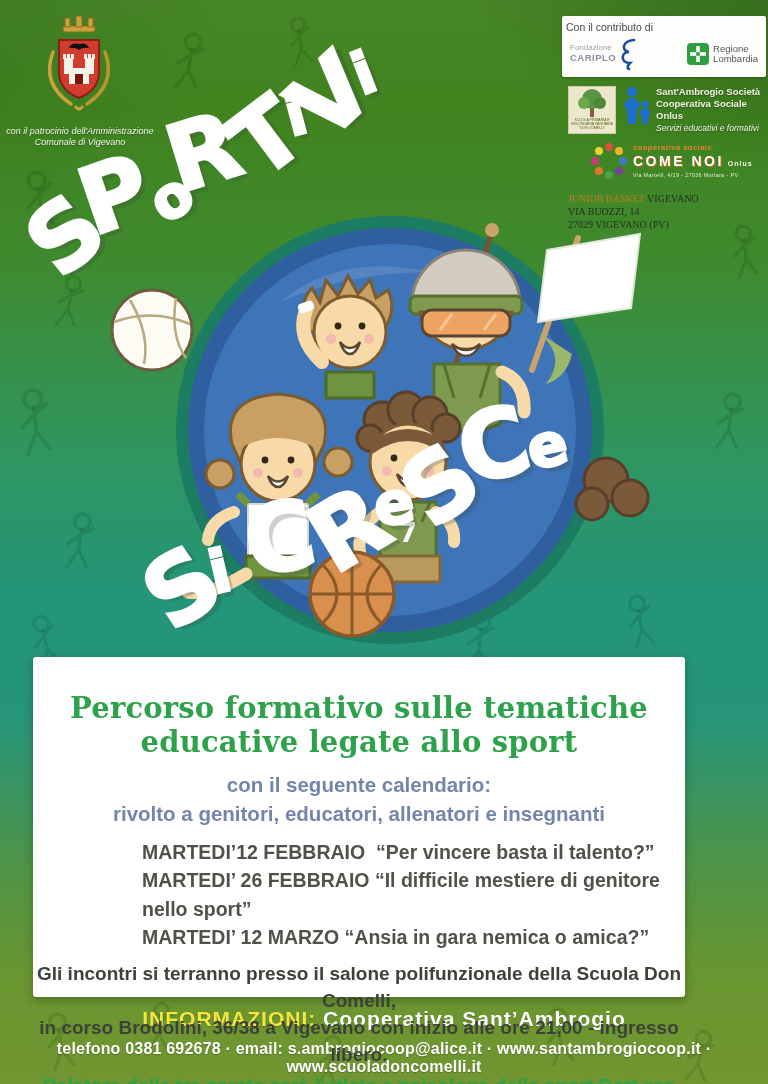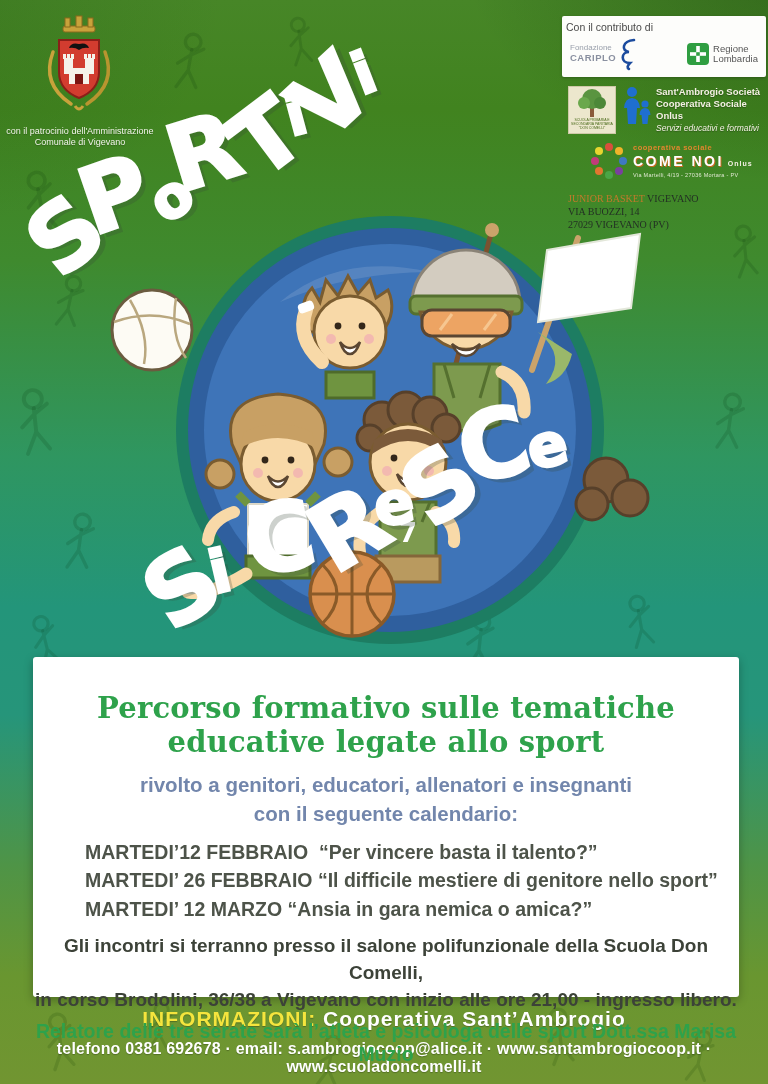--- a/index.html
+++ b/index.html
@@ -10,21 +10,21 @@
             #2f9660 42%, #23957a 56%, #26957a 66%,
             #4f9446 80%, #699630 90%, #719531 100%);}
   .shade{position:absolute;inset:0;pointer-events:none;
          background:radial-gradient(620px 420px at 108% -6%, rgba(10,45,5,.38), rgba(0,0,0,0) 60%),
                     radial-gradient(500px 380px at -10% 0%, rgba(20,70,10,.18), rgba(0,0,0,0) 60%);}
   .doodles{position:absolute;inset:0;pointer-events:none;}
 
   
   .coa{position:absolute;left:26px;top:14px;width:106px;text-align:center;}
   .patronage{position:absolute;left:2px;top:126px;width:156px;text-align:center;
-             color:#f2f5ea;font-size:9px;line-height:1.25;text-shadow:0 1px 1px rgba(0,0,0,.25);}
+             color:#f2f5ea;font-size:9px;line-height:1.25;text-shadow:0 1px 1px rgba(0,0,0,.25);font-style:italic;}
 
   
   .contrib{position:absolute;left:562px;top:16px;width:196px;background:#fdfdfb;
            border-radius:2px;padding:5px 4px 6px;box-shadow:0 1px 3px rgba(0,0,0,.25);}
   .contrib-title{font-size:10.5px;color:#4a4a4a;text-align:left;margin-bottom:4px;}
   .contrib-row{display:flex;align-items:center;justify-content:space-between;padding:0 4px;}
   .cariplo{display:flex;align-items:center;gap:2px;}
   .cariplo-text{font-size:8px;color:#9aa0ac;line-height:1.1;text-align:left;}
   .cariplo-text b{font-size:9.5px;color:#8a90a0;letter-spacing:.5px;}
   .lomb{display:flex;align-items:center;gap:4px;}
@@ -55,27 +55,27 @@
   .bubble .bl{display:inline-block;text-shadow:4px 6px 0 rgba(55,70,55,.25);
               -webkit-text-stroke:3px #fff;}
   .bubble .small{font-size:.62em;}
   .bubble .sp{display:inline-block;width:.3em;}
   .title1{left:58px;top:192px;font-size:92px;letter-spacing:-5px;transform:rotate(-28deg);z-index:4;}
   .title2{left:168px;top:542px;font-size:94px;letter-spacing:-4px;transform:rotate(-22deg);z-index:6;}
 
   .illu{position:absolute;left:100px;top:212px;z-index:2;}
 
   
-  .card{position:absolute;left:33px;top:657px;width:706px;height:340px;background:#ffffff;
+  .card{position:absolute;left:33px;top:657px;width:652px;height:340px;background:#ffffff;
         border-radius:3px;box-shadow:0 3px 10px rgba(0,0,0,.28);z-index:5;
         text-align:center;}
   .card h1{margin:34px 10px 0;font-family:"DejaVu Serif",serif;font-weight:bold;
            font-size:29px;line-height:1.18;color:#2ea24b;letter-spacing:.2px;}
   .subtitle{margin-top:12px;font-size:20.5px;font-weight:bold;color:#7286ac;line-height:1.38;}
-  .events{margin:10px 0 0 52px;text-align:left;font-size:19.5px;font-weight:bold;
+  .events{margin:10px 0 0 109px;text-align:left;font-size:19.5px;font-weight:bold;
           color:#4d5349;line-height:1.45;}
   .infos{margin-top:10px;font-size:19px;font-weight:bold;color:#3c4238;line-height:1.42;}
   .speaker{margin-top:6px;font-size:19.5px;font-weight:bold;color:#2ea24b;}
 
   
   .foot1{position:absolute;left:0;top:1007px;width:100%;text-align:center;z-index:3;
          font-size:21px;font-weight:bold;color:#ffffff;letter-spacing:1px;
          text-shadow:0 1px 1px rgba(0,0,0,.25);}
   .foot1 .y{color:#f5e53d;}
   .foot2{position:absolute;left:0;top:1040px;width:100%;text-align:center;z-index:3;
@@ -335,22 +335,22 @@
 
   <div class="bubble title1"><span class="bl" style="transform: rotate(-12deg) translateY(4px);">S</span><span class="bl" style="transform: rotate(9deg) translateY(-10px);">P</span><span class="bl small" style="transform: rotate(-7deg) translateY(8px);">o</span><span class="bl" style="transform: rotate(11deg) translateY(-6px);">R</span><span class="bl" style="transform: rotate(-9deg) translateY(12px);">T</span><span class="bl small" style="transform: rotate(13deg) translateY(-8px);">i</span><span class="bl" style="transform: rotate(-15deg) translateY(6px);">V</span><span class="bl small" style="transform: rotate(7deg) translateY(-12px);">i</span></div>
   <div class="bubble title2"><span class="bl" style="transform: rotate(-12deg) translateY(4px);">S</span><span class="bl small" style="transform: rotate(9deg) translateY(-10px);">i</span><span class="sp"></span><span class="bl" style="transform: rotate(11deg) translateY(-6px);">C</span><span class="bl" style="transform: rotate(-9deg) translateY(12px);">R</span><span class="bl small" style="transform: rotate(13deg) translateY(-8px);">e</span><span class="bl" style="transform: rotate(-15deg) translateY(6px);">S</span><span class="bl" style="transform: rotate(7deg) translateY(-12px);">C</span><span class="bl small" style="transform: rotate(10deg) translateY(-4px);">e</span></div>
 
   <div class="card">
     <h1>
       <span>Percorso formativo sulle tematiche</span><br>
       <span>educative legate allo sport</span>
     </h1>
     <div class="subtitle">
+      <div>con il seguente calendario:</div>
       <div>rivolto a genitori, educatori, allenatori e insegnanti</div>
-      <div>con il seguente calendario:</div>
     </div>
     <div class="events">
       <div><span>MARTEDI’12 FEBBRAIO</span>&nbsp; <span>“Per vincere basta il talento?”</span></div>
       <div><span>MARTEDI’ 26 FEBBRAIO</span> <span>“Il difficile mestiere di genitore nello sport”</span></div>
       <div><span>MARTEDI’ 12 MARZO</span> <span>“Ansia in gara nemica o amica?”</span></div>
     </div>
     <div class="infos">
       <div>Gli incontri si terranno presso il salone polifunzionale della Scuola Don Comelli,</div>
       <div>in corso Brodolini, 36/38 a Vigevano con inizio alle ore 21,00 - ingresso libero.</div>
     </div>

